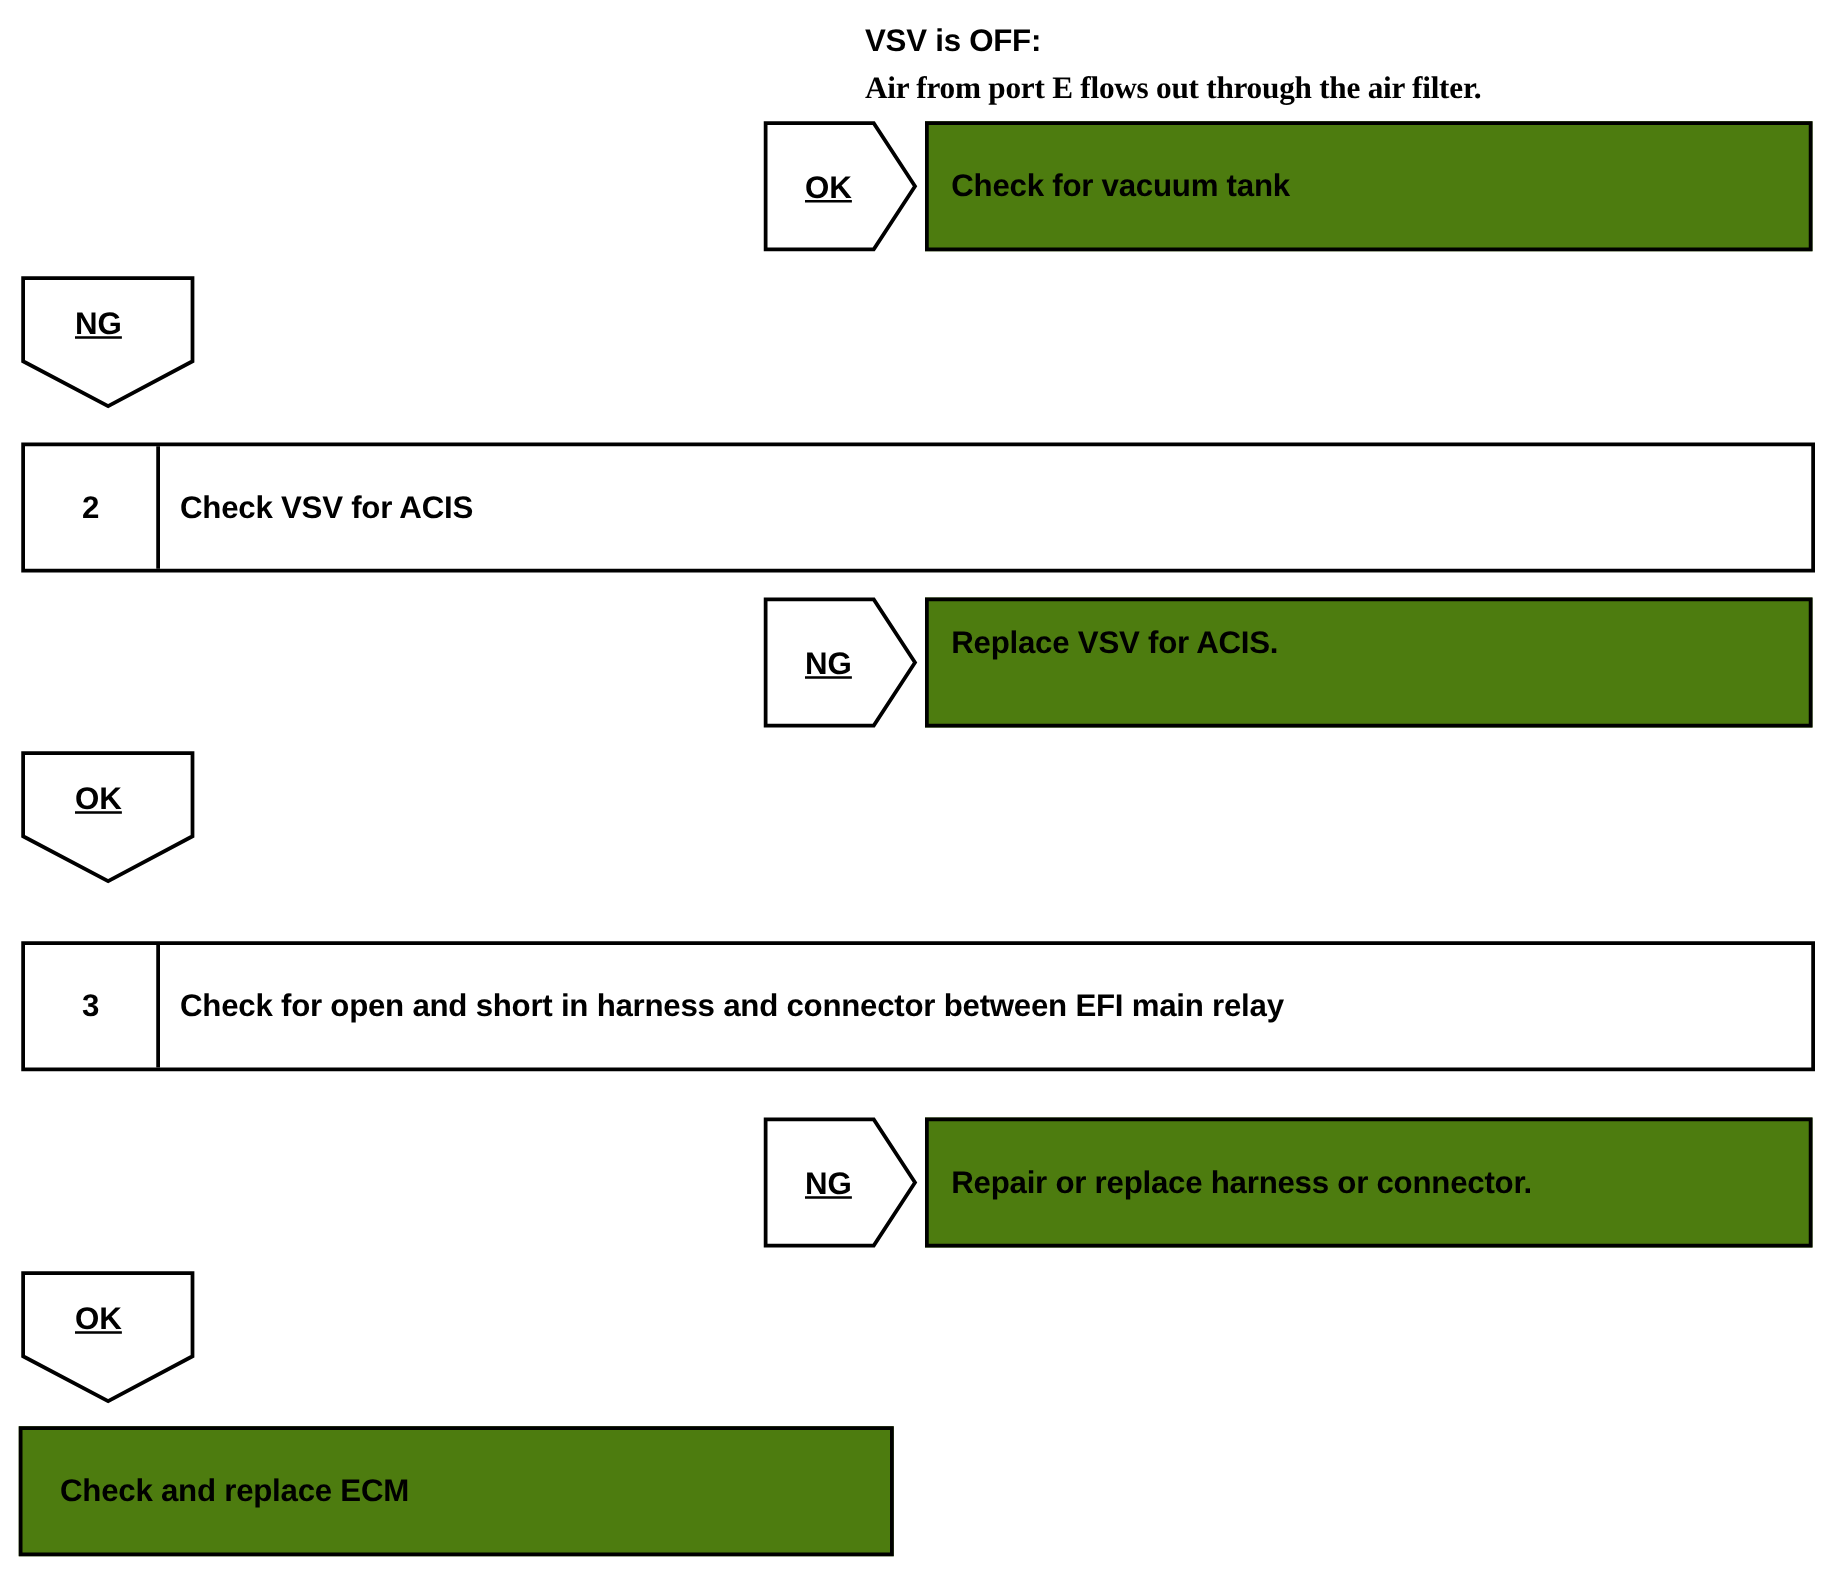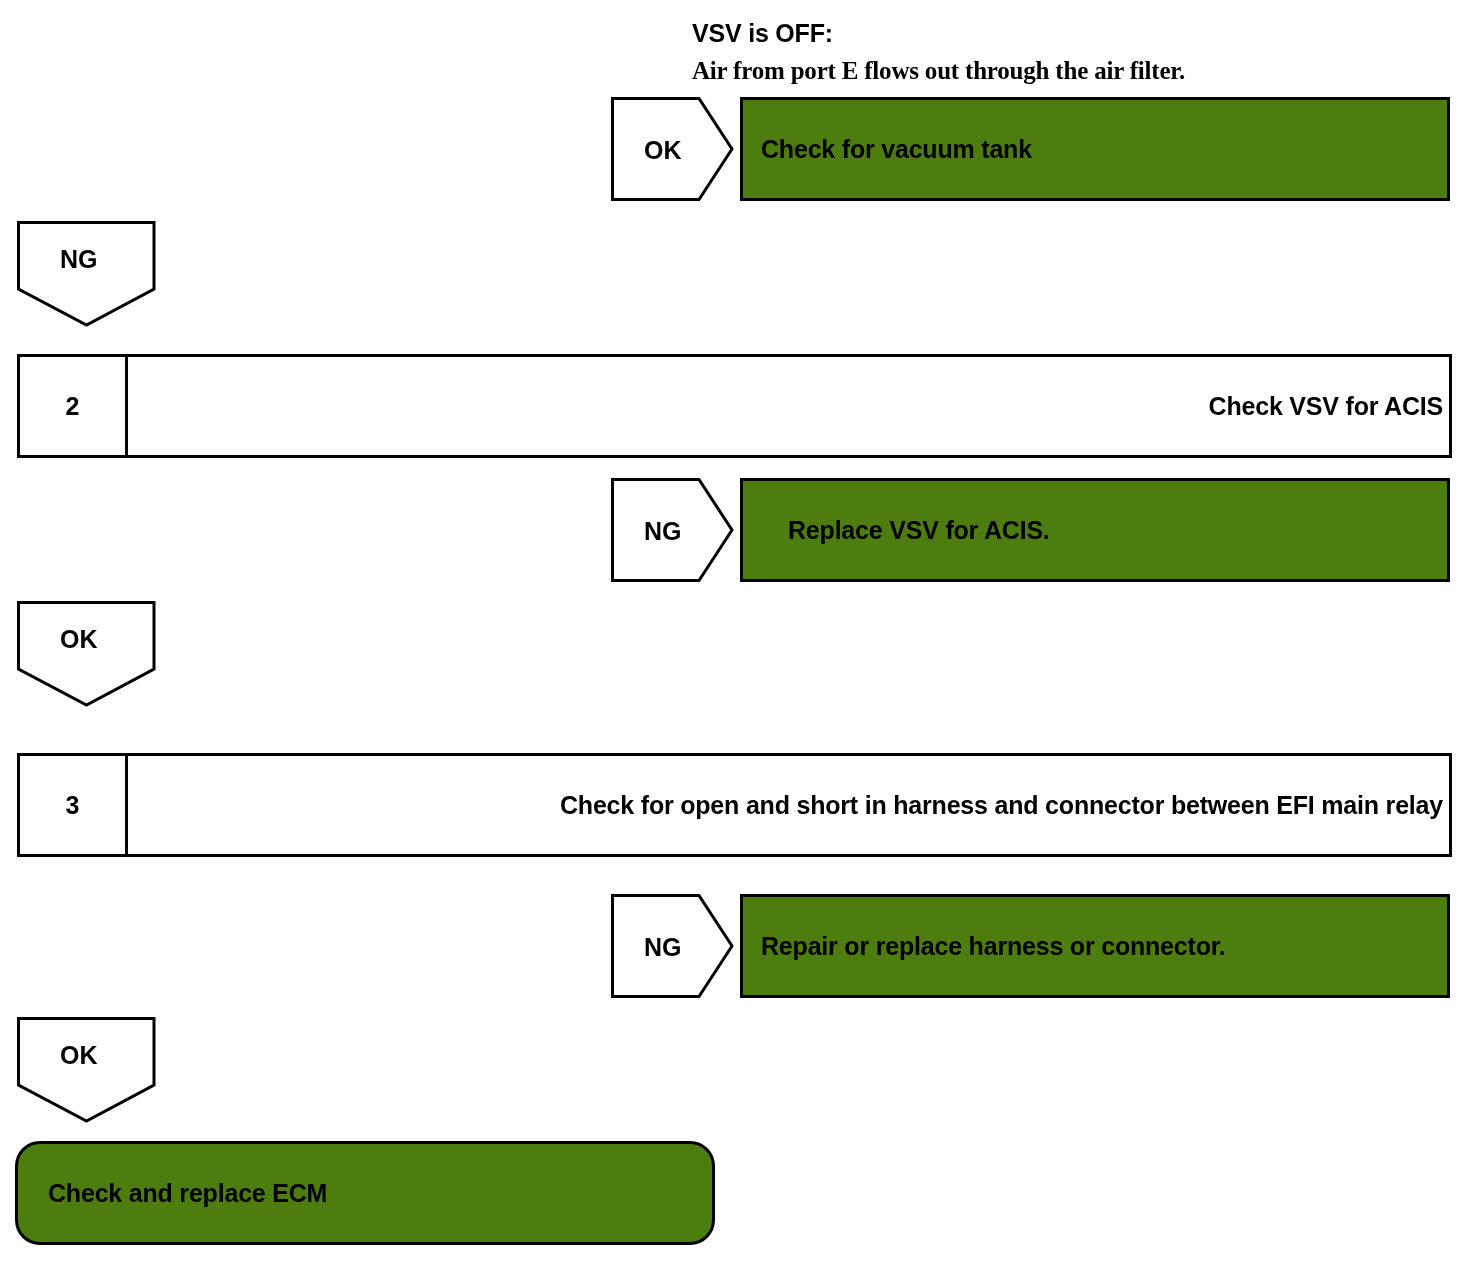--- a/index.html
+++ b/index.html
@@ -71,21 +71,20 @@
     font-weight: bold;
     font-size: 25px;
   }
   .step-body {
     flex: 1 1 auto;
     display: flex;
     align-items: center;
     padding-left: 16px;
     padding-right: 6px;
     box-sizing: border-box;
-    justify-content: flex-end;
   }
   .step-label {
     font-weight: bold;
     font-size: 25px;
     line-height: 33px;
     letter-spacing: -0.2px;
   }
 
   
   .arrow {
@@ -93,20 +92,21 @@
   }
   .arrow svg {
     display: block;
     overflow: visible;
   }
   .arrow-label {
     position: absolute;
     font-weight: bold;
     font-size: 25px;
     letter-spacing: 0px;
+    text-decoration: underline;
   }
 </style>
 </head>
 <body>
 
 <div class="canvas">
 
   <div class="note note-line1">VSV is OFF:</div>
   <div class="note note-line2">Air from port E flows out through the air filter.</div>
 
@@ -136,21 +136,21 @@
   </div>
 
   <div class="arrow" style="left:611px; top:478px; width:124px; height:104px;">
     <svg width="124" height="104" viewBox="0 0 124 104">
       <path d="M1.5,1.5 L88,1.5 L121,52 L88,102.5 L1.5,102.5 Z" fill="#ffffff" stroke="#000000" stroke-width="3"></path>
     </svg>
   </div>
   <div class="arrow-label" style="left:644px; top:517px;">NG</div>
 
   <div class="box" style="left:740px; top:478px; width:710px; height:104px;">
-    <div class="box-text" style="left:18px; top:33px;margin-left:27px;">Replace VSV for ACIS.</div>
+    <div class="box-text" style="left:18px; top:17px;">Replace VSV for ACIS.</div>
   </div>
 
   <div class="arrow" style="left:17px; top:601px; width:139px; height:106px;">
     <svg width="139" height="106" viewBox="0 0 139 106">
       <path d="M1.5,1.5 L137,1.5 L137,68 L69.5,104 L1.5,68 Z" fill="#ffffff" stroke="#000000" stroke-width="3"></path>
     </svg>
   </div>
   <div class="arrow-label" style="left:60px; top:625px;">OK</div>
 
   <div class="step-box" style="left:17px; top:753px; width:1435px; height:104px;">
@@ -173,17 +173,17 @@
     <div class="box-text" style="left:18px; top:33px;">Repair or replace harness or connector.</div>
   </div>
 
   <div class="arrow" style="left:17px; top:1017px; width:139px; height:106px;">
     <svg width="139" height="106" viewBox="0 0 139 106">
       <path d="M1.5,1.5 L137,1.5 L137,68 L69.5,104 L1.5,68 Z" fill="#ffffff" stroke="#000000" stroke-width="3"></path>
     </svg>
   </div>
   <div class="arrow-label" style="left:60px; top:1041px;">OK</div>
 
-  <div class="box" style="left:15px; top:1141px; width:700px; height:104px;border-radius:25px;">
+  <div class="box" style="left:15px; top:1141px; width:700px; height:104px;">
     <div class="box-text" style="left:30px; top:33px;">Check and replace ECM</div>
   </div>
 
 </div>
 
 </body></html>

